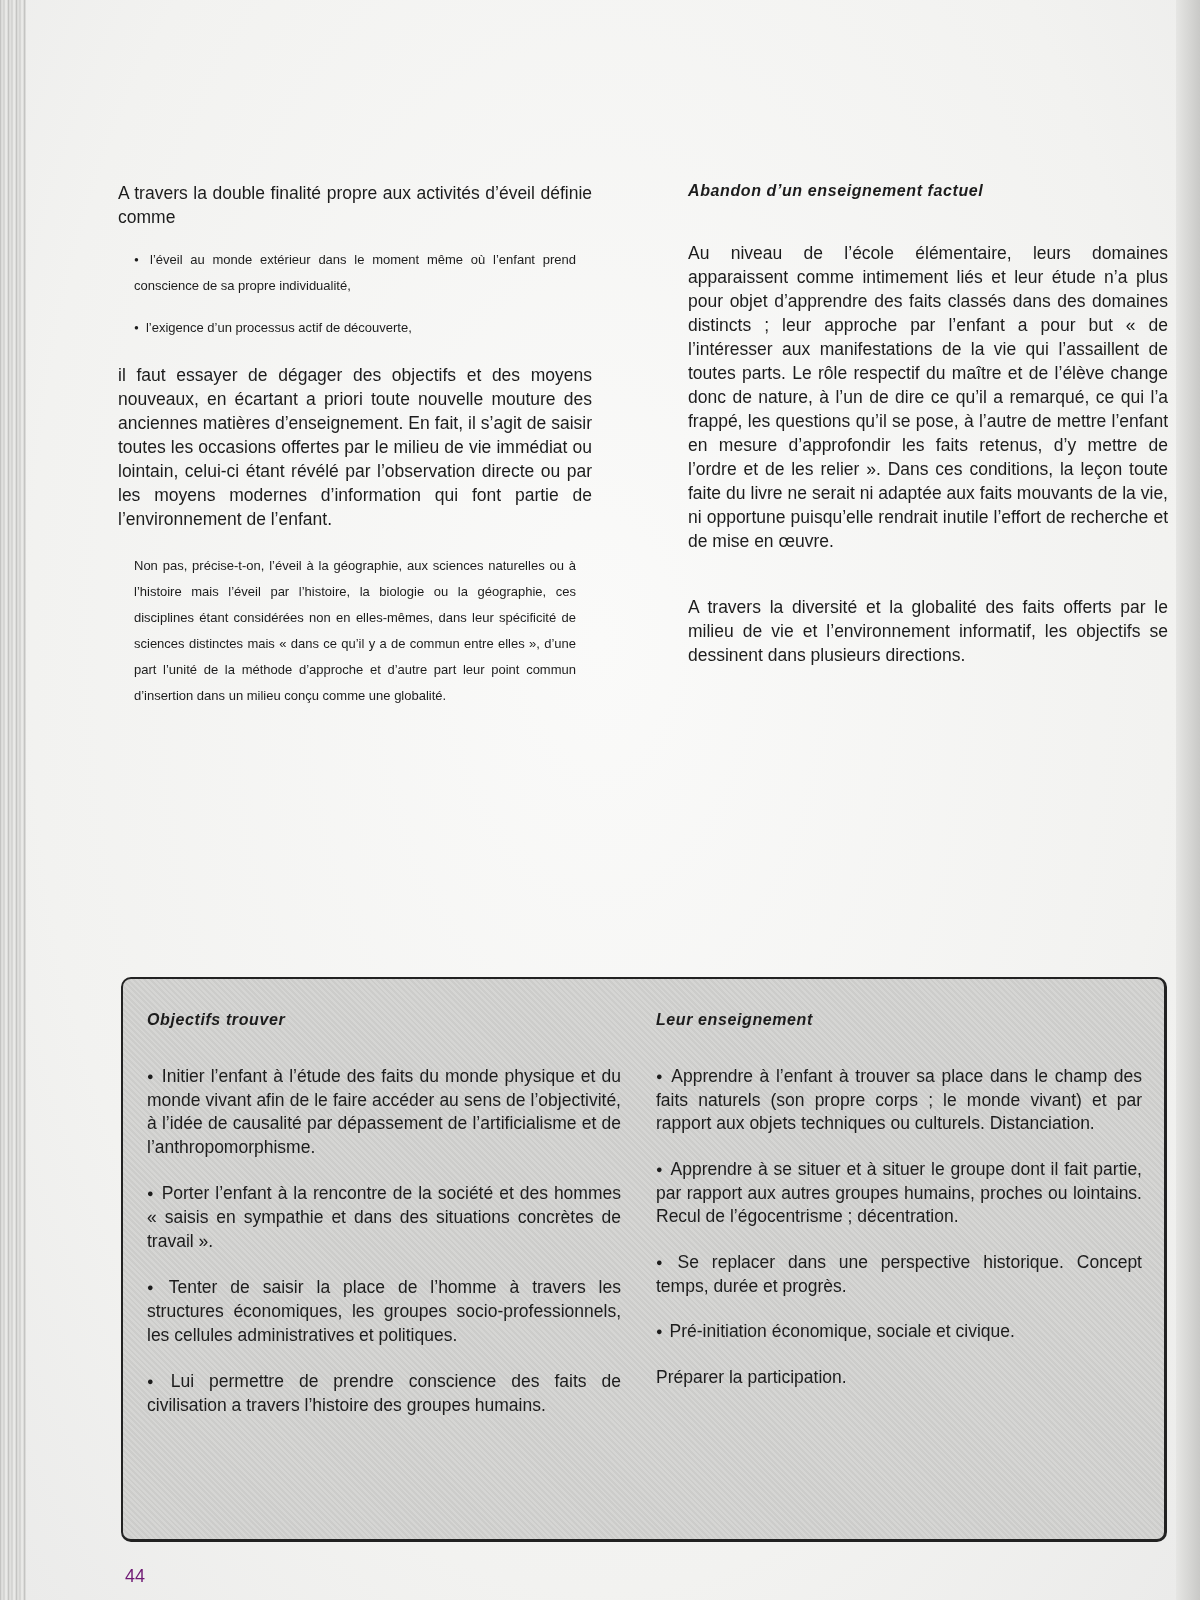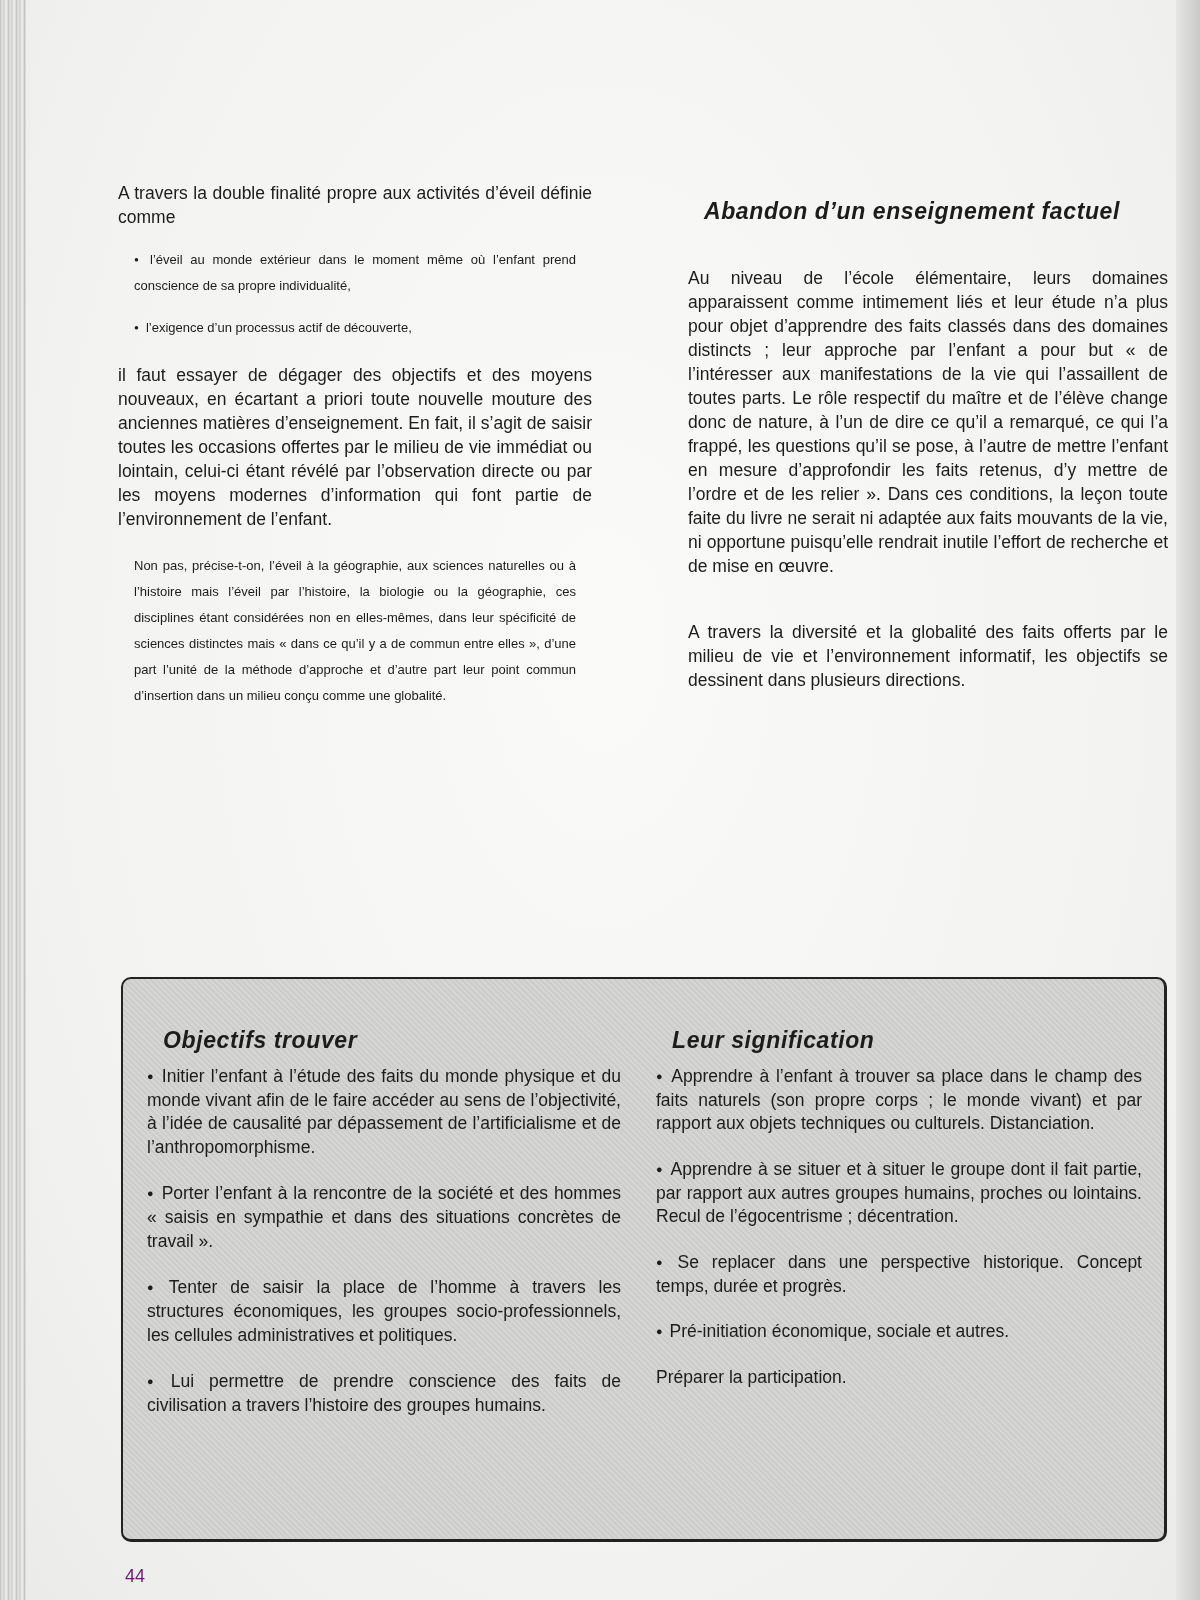--- a/index.html
+++ b/index.html
@@ -64,23 +64,23 @@
     }
     .small {
       font-size: 13px;
       line-height: 26px;
       text-align: justify;
       margin: 16px;
     }
     .heading {
       font-weight: bold;
       font-style: italic;
-      font-size: 23px;
+      font-size: 16px;
       letter-spacing: 0.6px;
-      margin: 16px;
+      margin: 0;
     }
     .bullet::before {
       content: "\25CF";
       font-size: 0.62em;
       vertical-align: 0.22em;
       margin-right: 7px;
     }
 
     
     .box {
@@ -149,24 +149,24 @@
   <div class="box-col box-left">
     <h3 class="heading">Objectifs trouver</h3>
     <div class="items">
       <p class="item bullet">Initier l’enfant à l’étude des faits du monde physique et du monde vivant afin de le faire accéder au sens de l’objectivité, à l’idée de causalité par dépassement de l’artificialisme et de l’anthropomorphisme.</p>
       <p class="item bullet">Porter l’enfant à la rencontre de la société et des hommes « saisis en sympathie et dans des situations concrètes de travail ».</p>
       <p class="item bullet">Tenter de saisir la place de l’homme à travers les structures économiques, les groupes socio-professionnels, les cellules administratives et politiques.</p>
       <p class="item bullet">Lui permettre de prendre conscience des faits de civilisation a travers l’histoire des groupes humains.</p>
     </div>
   </div>
   <div class="box-col box-right">
-    <h3 class="heading">Leur signification</h3>
+    <h3 class="heading">Leur enseignement</h3>
     <div class="items">
       <p class="item bullet">Apprendre à l’enfant à trouver sa place dans le champ des faits naturels (son propre corps ; le monde vivant) et par rapport aux objets techniques ou culturels. Distanciation.</p>
       <p class="item bullet">Apprendre à se situer et à situer le groupe dont il fait partie, par rapport aux autres groupes humains, proches ou lointains. Recul de l’égocentrisme ; décentration.</p>
       <p class="item bullet">Se replacer dans une perspective historique. Concept temps, durée et progrès.</p>
-      <p class="item bullet">Pré-initiation économique, sociale et autres.</p>
+      <p class="item bullet">Pré-initiation économique, sociale et civique.</p>
       <p class="item">Préparer la participation.</p>
     </div>
   </div>
 </div>
 
 <div class="page-number">44</div>
 
 </body></html>

